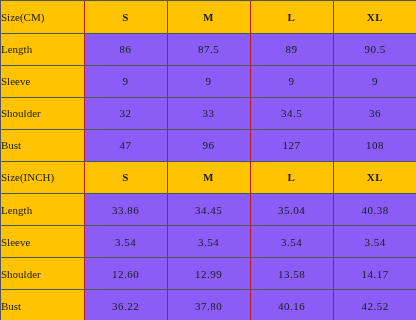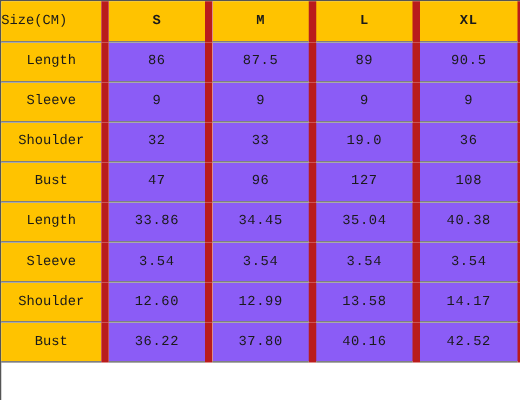--- a/index.html
+++ b/index.html
@@ -25,36 +25,36 @@
   table.size-table {
     width: 416px;
     border-collapse: collapse;
     table-layout: fixed;
   }
   table.size-table td {
     height: 32px;
     box-sizing: border-box;
     padding: 0;
     margin: 0;
-    border-right: 6px solid #b91c1c;
+    border-right: 1px solid #b91c1c;
     border-bottom: 1px solid #555555;
     font-size: 11px;
     line-height: 30px;
     color: #1a1a1a;
     white-space: nowrap;
     overflow: hidden;
-    font-family: Liberation Mono, monospace;
+    font-family: Liberation Serif, serif;
   }
   col.c-label { width: 83px; }
   col.c-val   { width: 83px; }
   col.c-val-last { width: 84px; }
 
   td.label-cell {
     background: #ffc300;
-    text-align: center;
+    text-align: left;
     padding-left: 4px;
     letter-spacing: 0px;
   }
   td.head-label {
     background: #ffc300;
     text-align: left;
     padding-left: 4px;
     font-weight: normal;
   }
   td.head-size {
@@ -101,21 +101,21 @@
         <td class="label-cell">Sleeve</td>
         <td class="value-cell">9</td>
         <td class="value-cell">9</td>
         <td class="value-cell">9</td>
         <td class="value-cell">9</td>
       </tr>
       <tr>
         <td class="label-cell">Shoulder</td>
         <td class="value-cell">32</td>
         <td class="value-cell">33</td>
-        <td class="value-cell">19.0</td>
+        <td class="value-cell">34.5</td>
         <td class="value-cell">36</td>
       </tr>
       <tr>
         <td class="label-cell">Bust</td>
         <td class="value-cell">47</td>
         <td class="value-cell">96</td>
         <td class="value-cell">127</td>
         <td class="value-cell">108</td>
       </tr>
     </tbody>
@@ -123,20 +123,27 @@
 
   <table class="size-table">
     <colgroup>
       <col class="c-label">
         <col class="c-val">
         <col class="c-val">
         <col class="c-val">
         <col class="c-val-last">
     </colgroup>
     <tbody>
+      <tr>
+        <td class="head-label">Size(INCH)</td>
+        <td class="head-size">S</td>
+        <td class="head-size">M</td>
+        <td class="head-size">L</td>
+        <td class="head-size">XL</td>
+      </tr>
       <tr>
         <td class="label-cell">Length</td>
         <td class="value-cell">33.86</td>
         <td class="value-cell">34.45</td>
         <td class="value-cell">35.04</td>
         <td class="value-cell">40.38</td>
       </tr>
       <tr>
         <td class="label-cell">Sleeve</td>
         <td class="value-cell">3.54</td>

